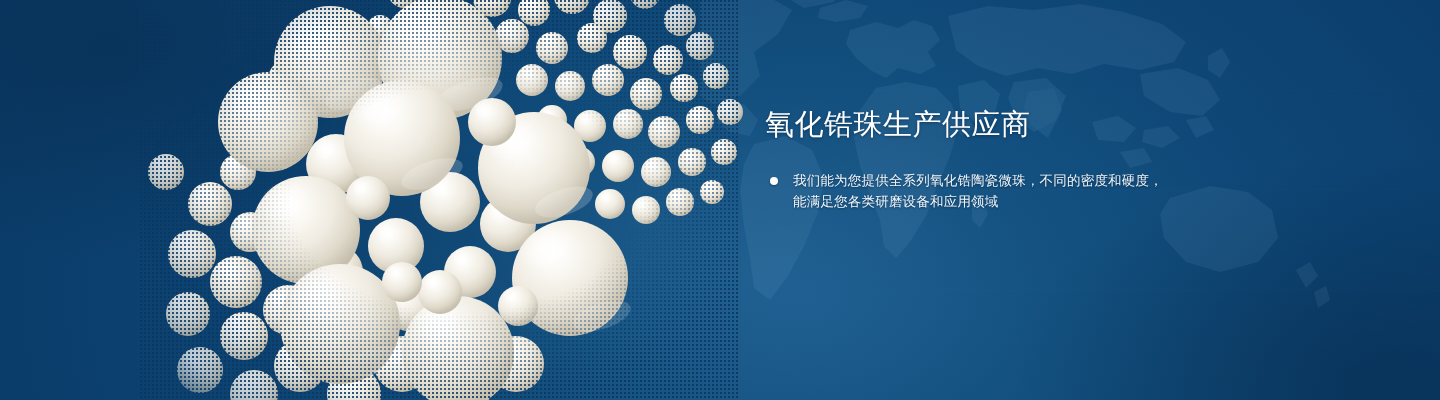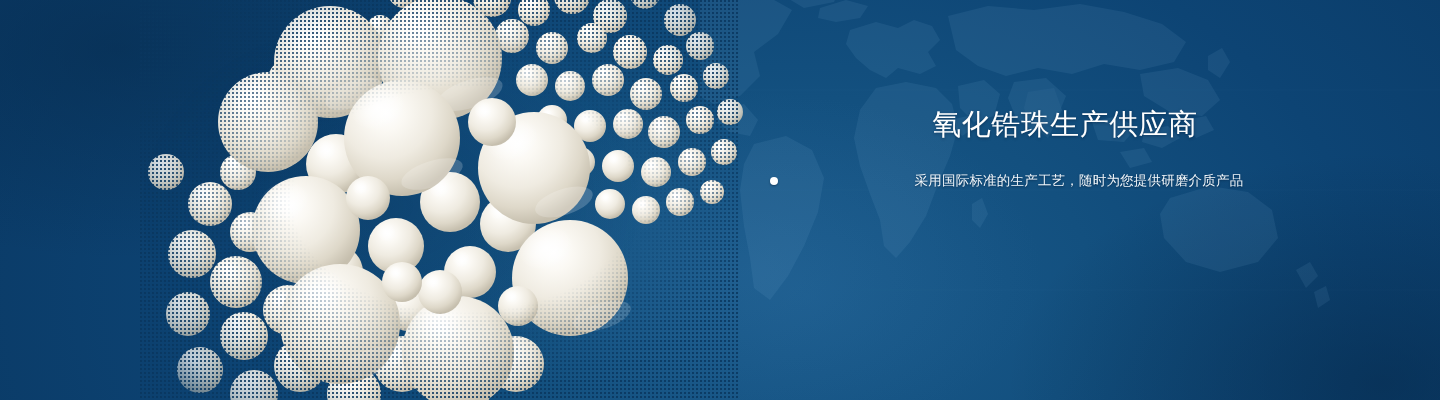--- a/index.html
+++ b/index.html
@@ -7,21 +7,20 @@
     padding: 0;
     background: #0a3a63;
   }
   .banner {
     position: relative;
     width: 1440px;
     height: 400px;
     overflow: hidden;
     font-family: "Liberation Sans", "DejaVu Sans", sans-serif;
     background: #0c4271;
-    text-align: center;
   }
 
   
   .bg-base {
     position: absolute;
     inset: 0;
     background:
       radial-gradient(ellipse 900px 620px at 56% 74%, #1a5a8c 0%, #13507f 32%, #0d4474 62%, #0a3a66 100%),
       linear-gradient(100deg, #0b3e6c 0%, #0d4474 28%, #125085 54%, #0d4474 82%, #0a3c69 100%);
   }
@@ -425,23 +424,24 @@
   </div>
 
   <div class="halftone"></div>
 
   <div class="content">
 
     <h1 class="headline">氧化锆珠生产供应商</h1>
 
     <ul class="bullets">
 
-
-
       <li class="bullet">
         <span class="dot"></span>
-        <span class="bline">采用国际标准的生产工艺，随时为您提供研磨介质产品</span>
+        <span class="bline">我们能为您提供全系列氧化锆陶瓷微珠，不同的密度和硬度，</span>
+        <span class="bline">能满足您各类研磨设备和应用领域</span>
       </li>
+
+
 
     </ul>
   </div>
 
 </div>
 
 </body></html>

